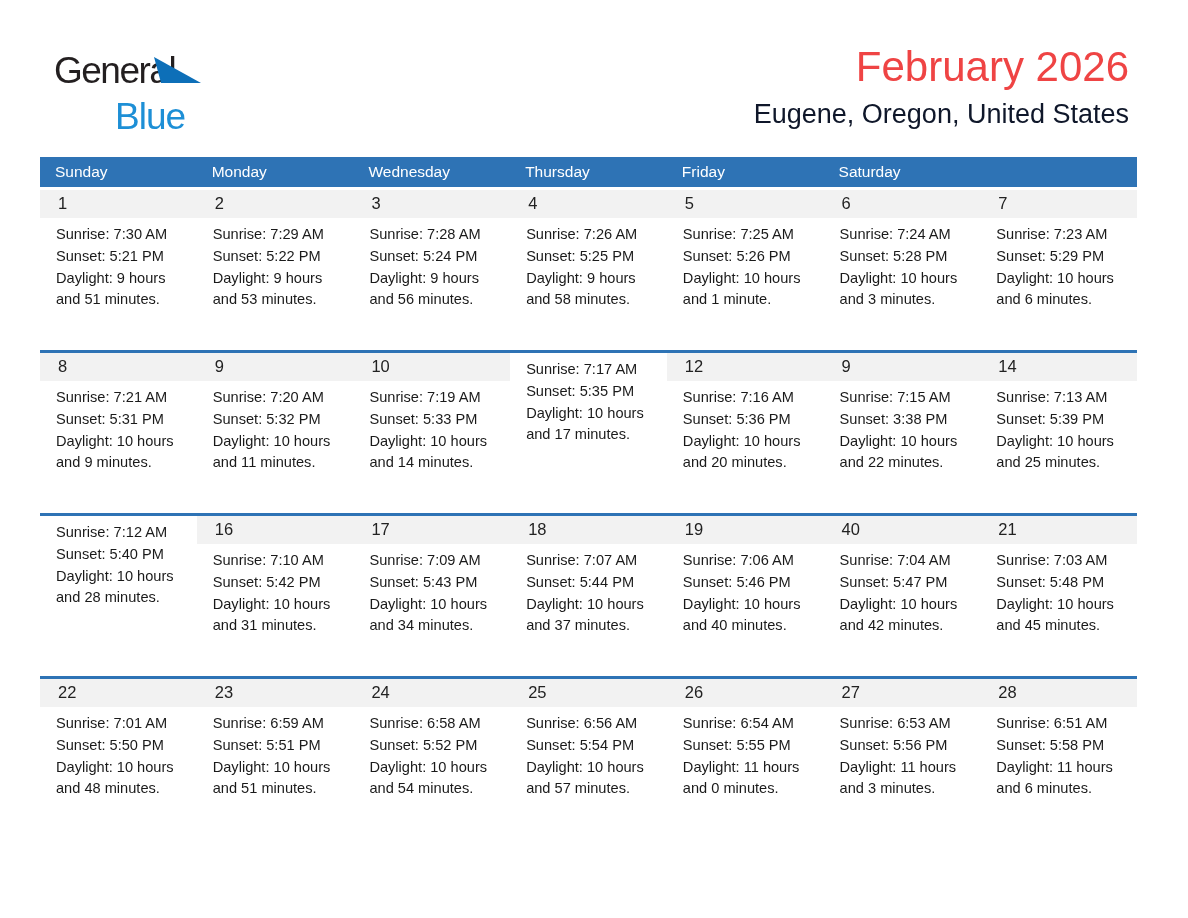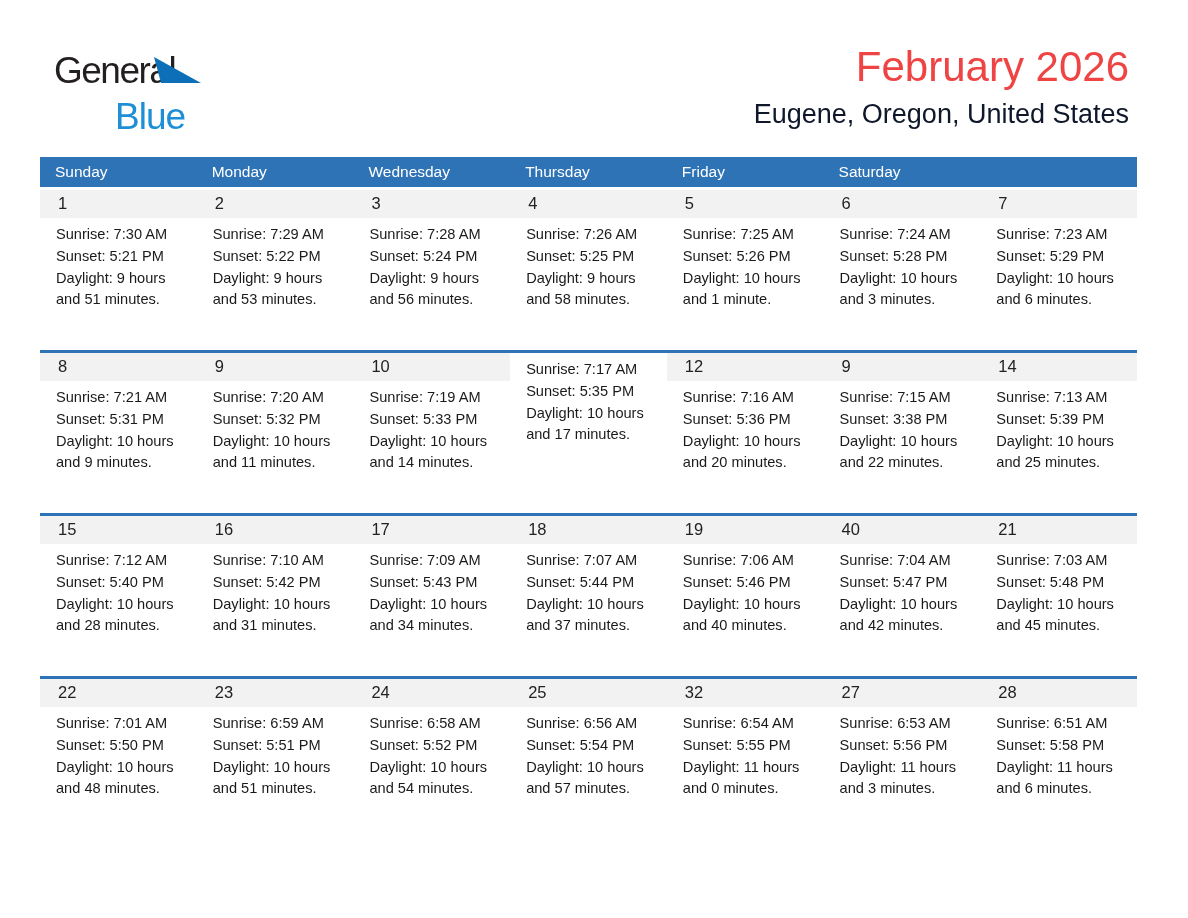--- a/index.html
+++ b/index.html
@@ -209,21 +209,20 @@
           <div class="day-details">
             <div class="detail-line">Sunrise: 7:13 AM</div>
             <div class="detail-line">Sunset: 5:39 PM</div>
             <div class="detail-line">Daylight: 10 hours</div>
             <div class="detail-line">and 25 minutes.</div>
           </div>
         </div>
       </div>
       <div class="week-row">
         <div class="day-cell">
-          <div class="day-number">15</div>
           <div class="day-details">
             <div class="detail-line">Sunrise: 7:12 AM</div>
             <div class="detail-line">Sunset: 5:40 PM</div>
             <div class="detail-line">Daylight: 10 hours</div>
             <div class="detail-line">and 28 minutes.</div>
           </div>
         </div>
         <div class="day-cell">
           <div class="day-number">16</div>
           <div class="day-details">
@@ -310,21 +309,21 @@
         <div class="day-cell">
           <div class="day-number">25</div>
           <div class="day-details">
             <div class="detail-line">Sunrise: 6:56 AM</div>
             <div class="detail-line">Sunset: 5:54 PM</div>
             <div class="detail-line">Daylight: 10 hours</div>
             <div class="detail-line">and 57 minutes.</div>
           </div>
         </div>
         <div class="day-cell">
-          <div class="day-number">32</div>
+          <div class="day-number">26</div>
           <div class="day-details">
             <div class="detail-line">Sunrise: 6:54 AM</div>
             <div class="detail-line">Sunset: 5:55 PM</div>
             <div class="detail-line">Daylight: 11 hours</div>
             <div class="detail-line">and 0 minutes.</div>
           </div>
         </div>
         <div class="day-cell">
           <div class="day-number">27</div>
           <div class="day-details">

